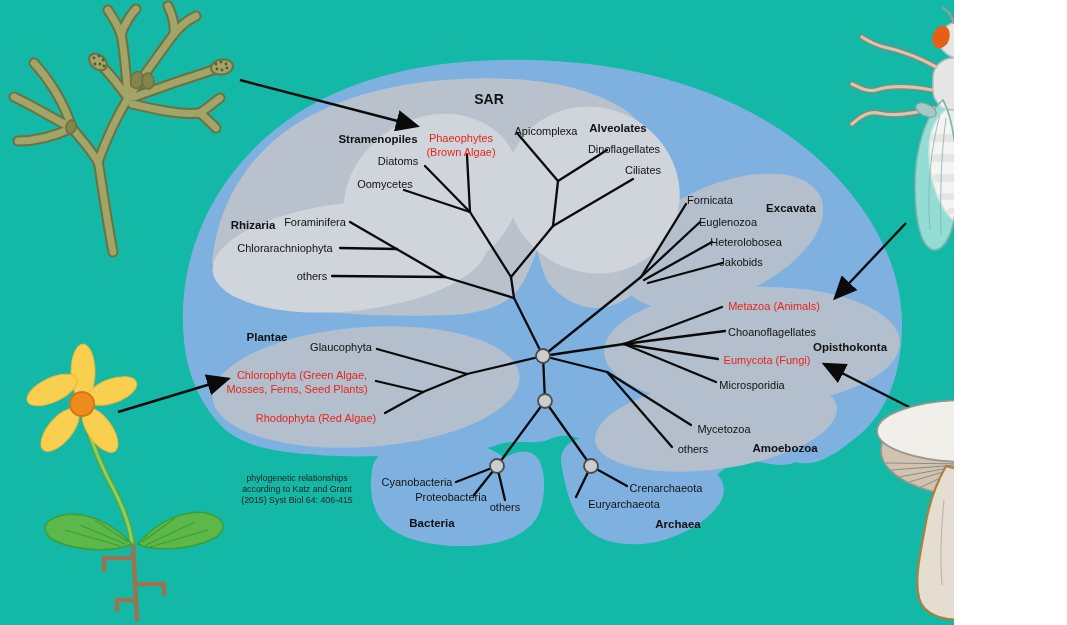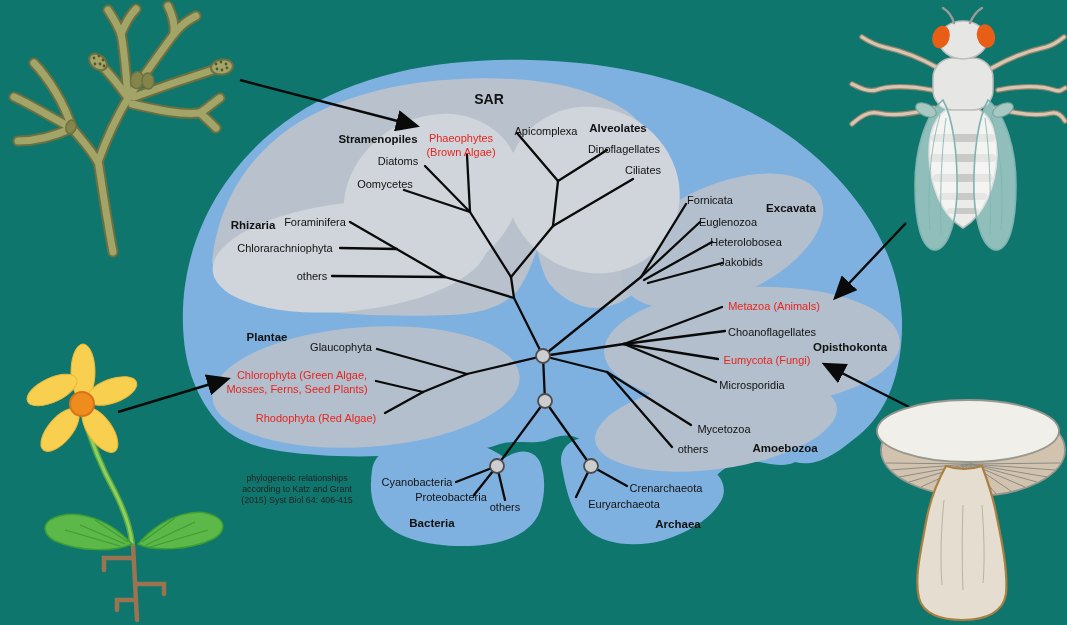--- a/index.html
+++ b/index.html
@@ -1,16 +1,16 @@
 <!DOCTYPE html>
 <html><head>
 <meta charset="utf-8">
 <style>
   html,body{margin:0;padding:0;background:#fff;}
-  #stage{position:relative;width:1067px;height:625px;background:#0f766e;overflow:hidden;
+  #stage{position:relative;width:954px;height:625px;background:#14b8a6;overflow:hidden;
          font-family:"Liberation Sans",sans-serif;}
   svg{display:block;}
   .t{font:11px "Liberation Sans",sans-serif;fill:#111;text-anchor:middle;}
   .b{font-weight:bold;font-size:11.5px;}
   .sar{font-weight:bold;font-size:14px;}
   .red{fill:#e8251f;}
   .cite{font-size:8.8px;fill:#222;}
   .branch{stroke:#0a0a0a;stroke-width:2.3;fill:none;stroke-linecap:round;}
   .arrow{stroke:#0a0a0a;stroke-width:2.4;fill:none;}
   .node{fill:#cccdce;stroke:#4c4c4c;stroke-width:1.8;}

